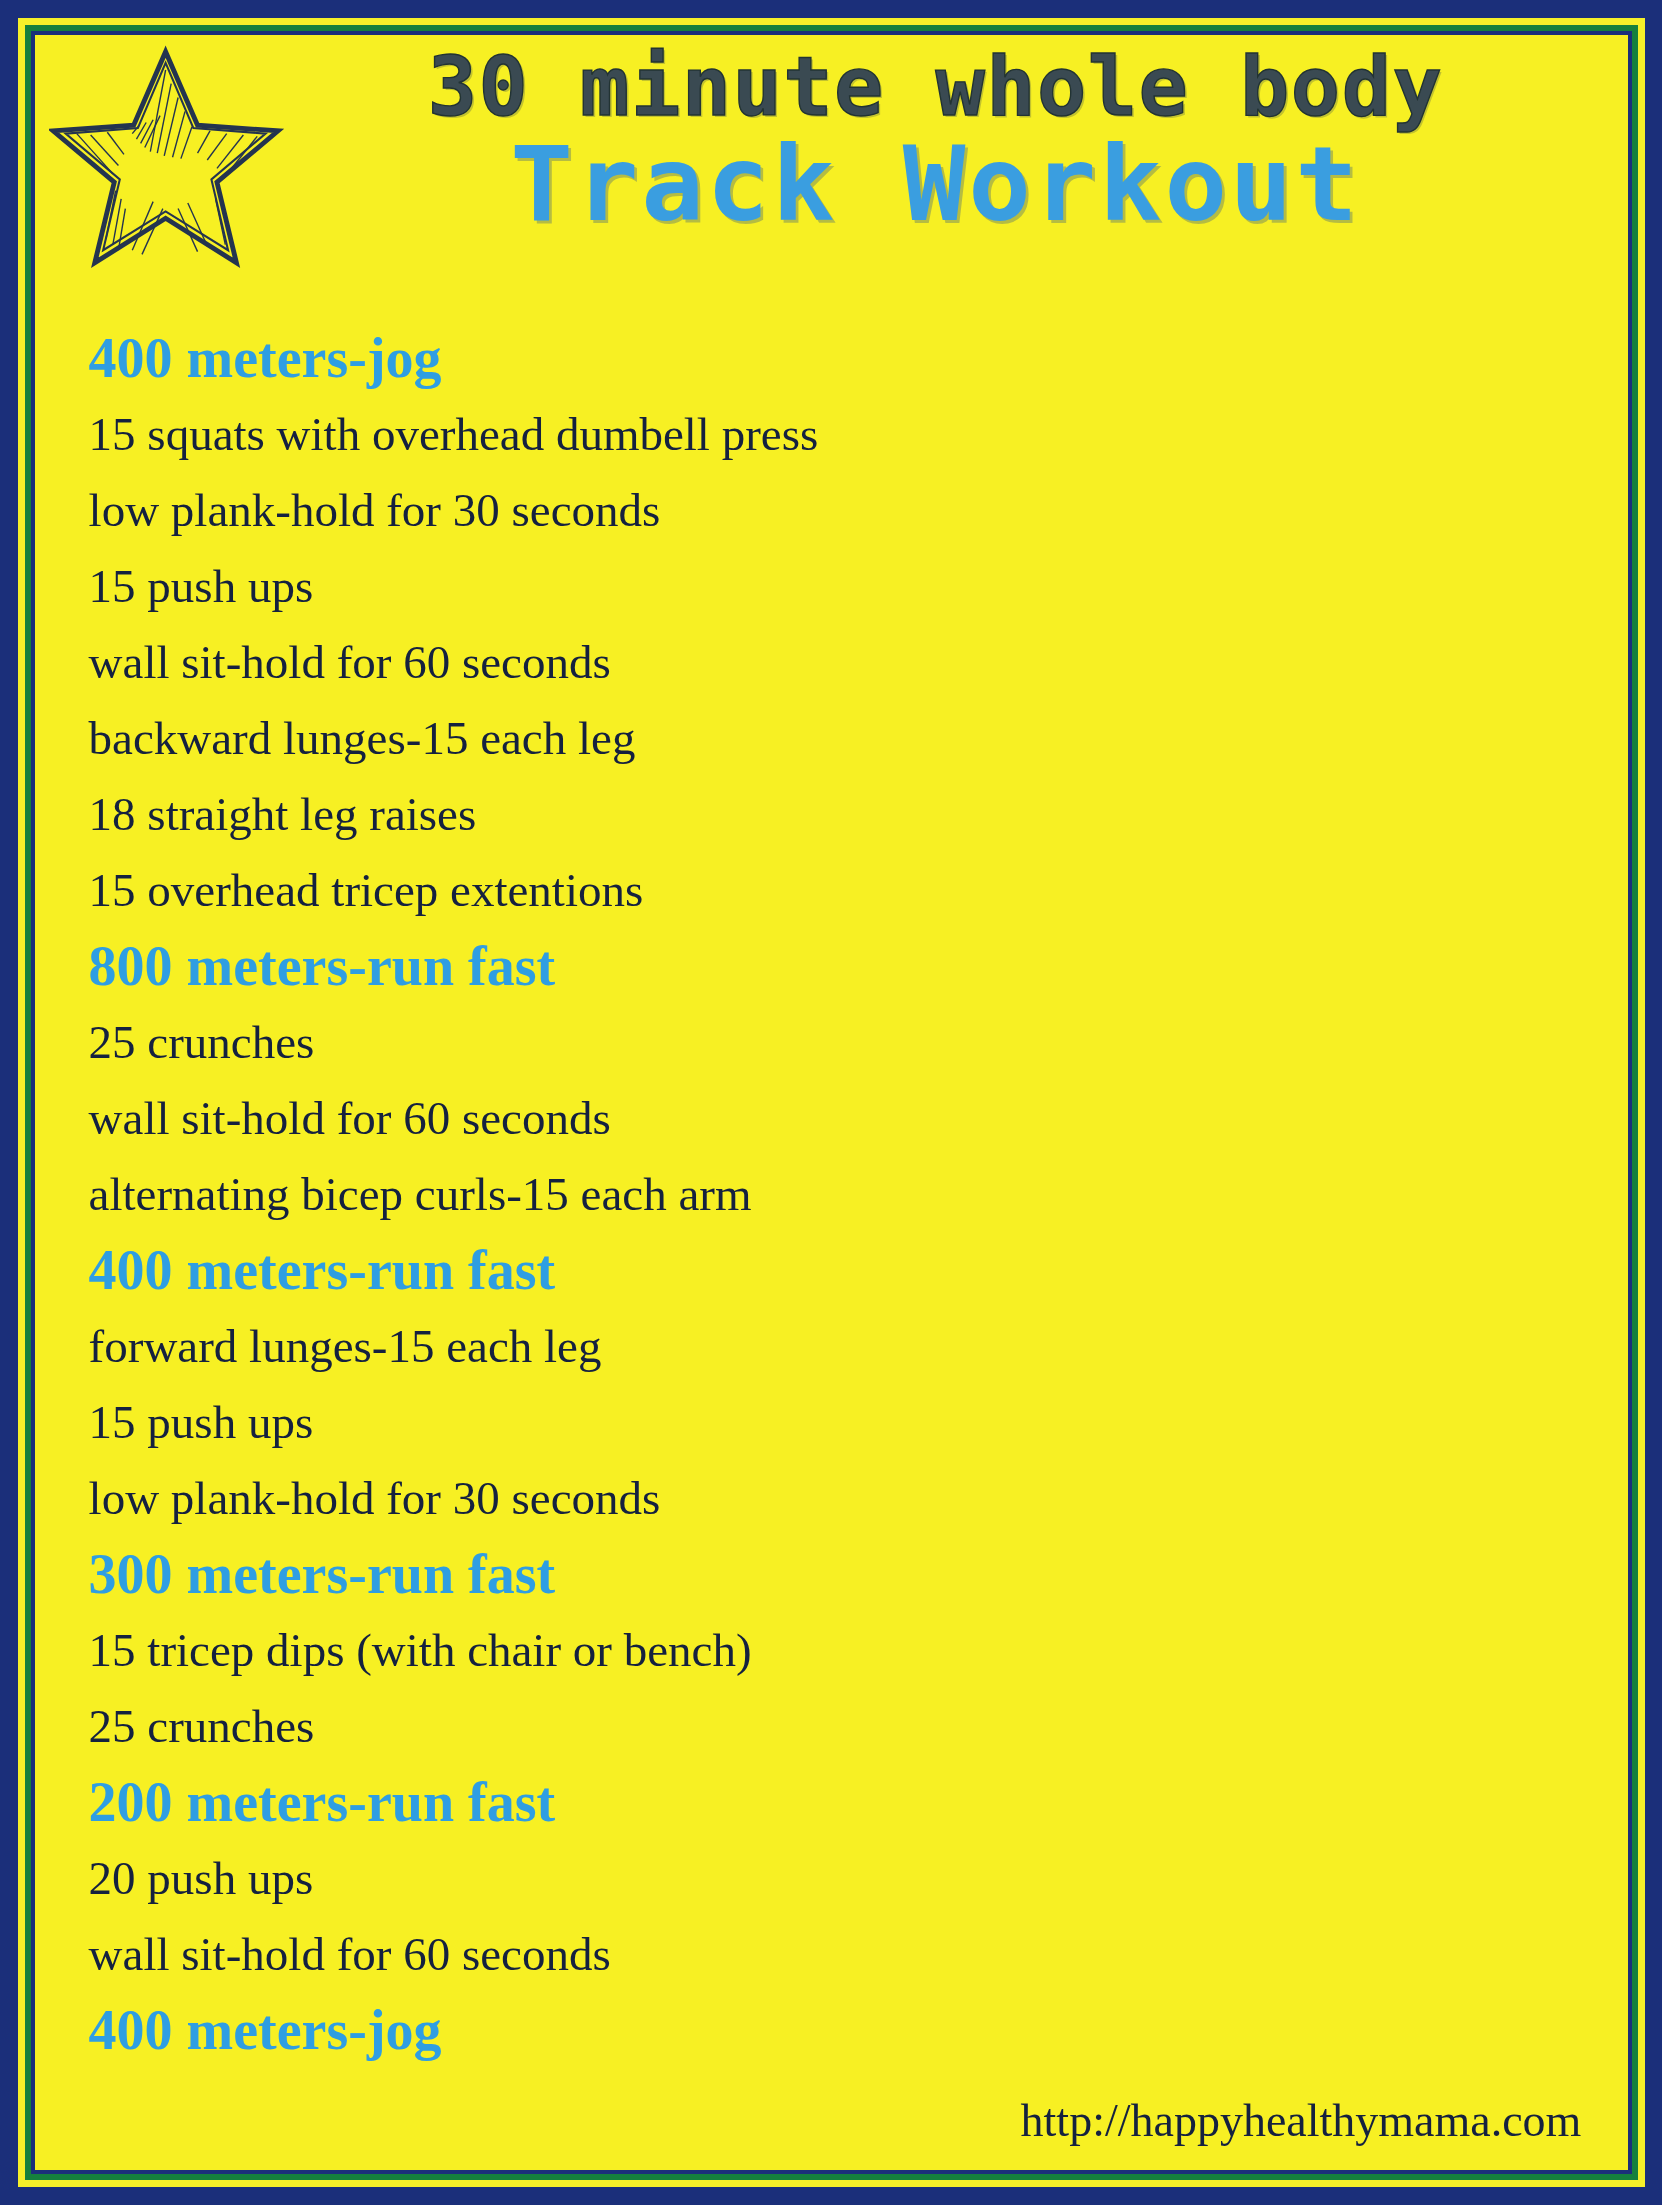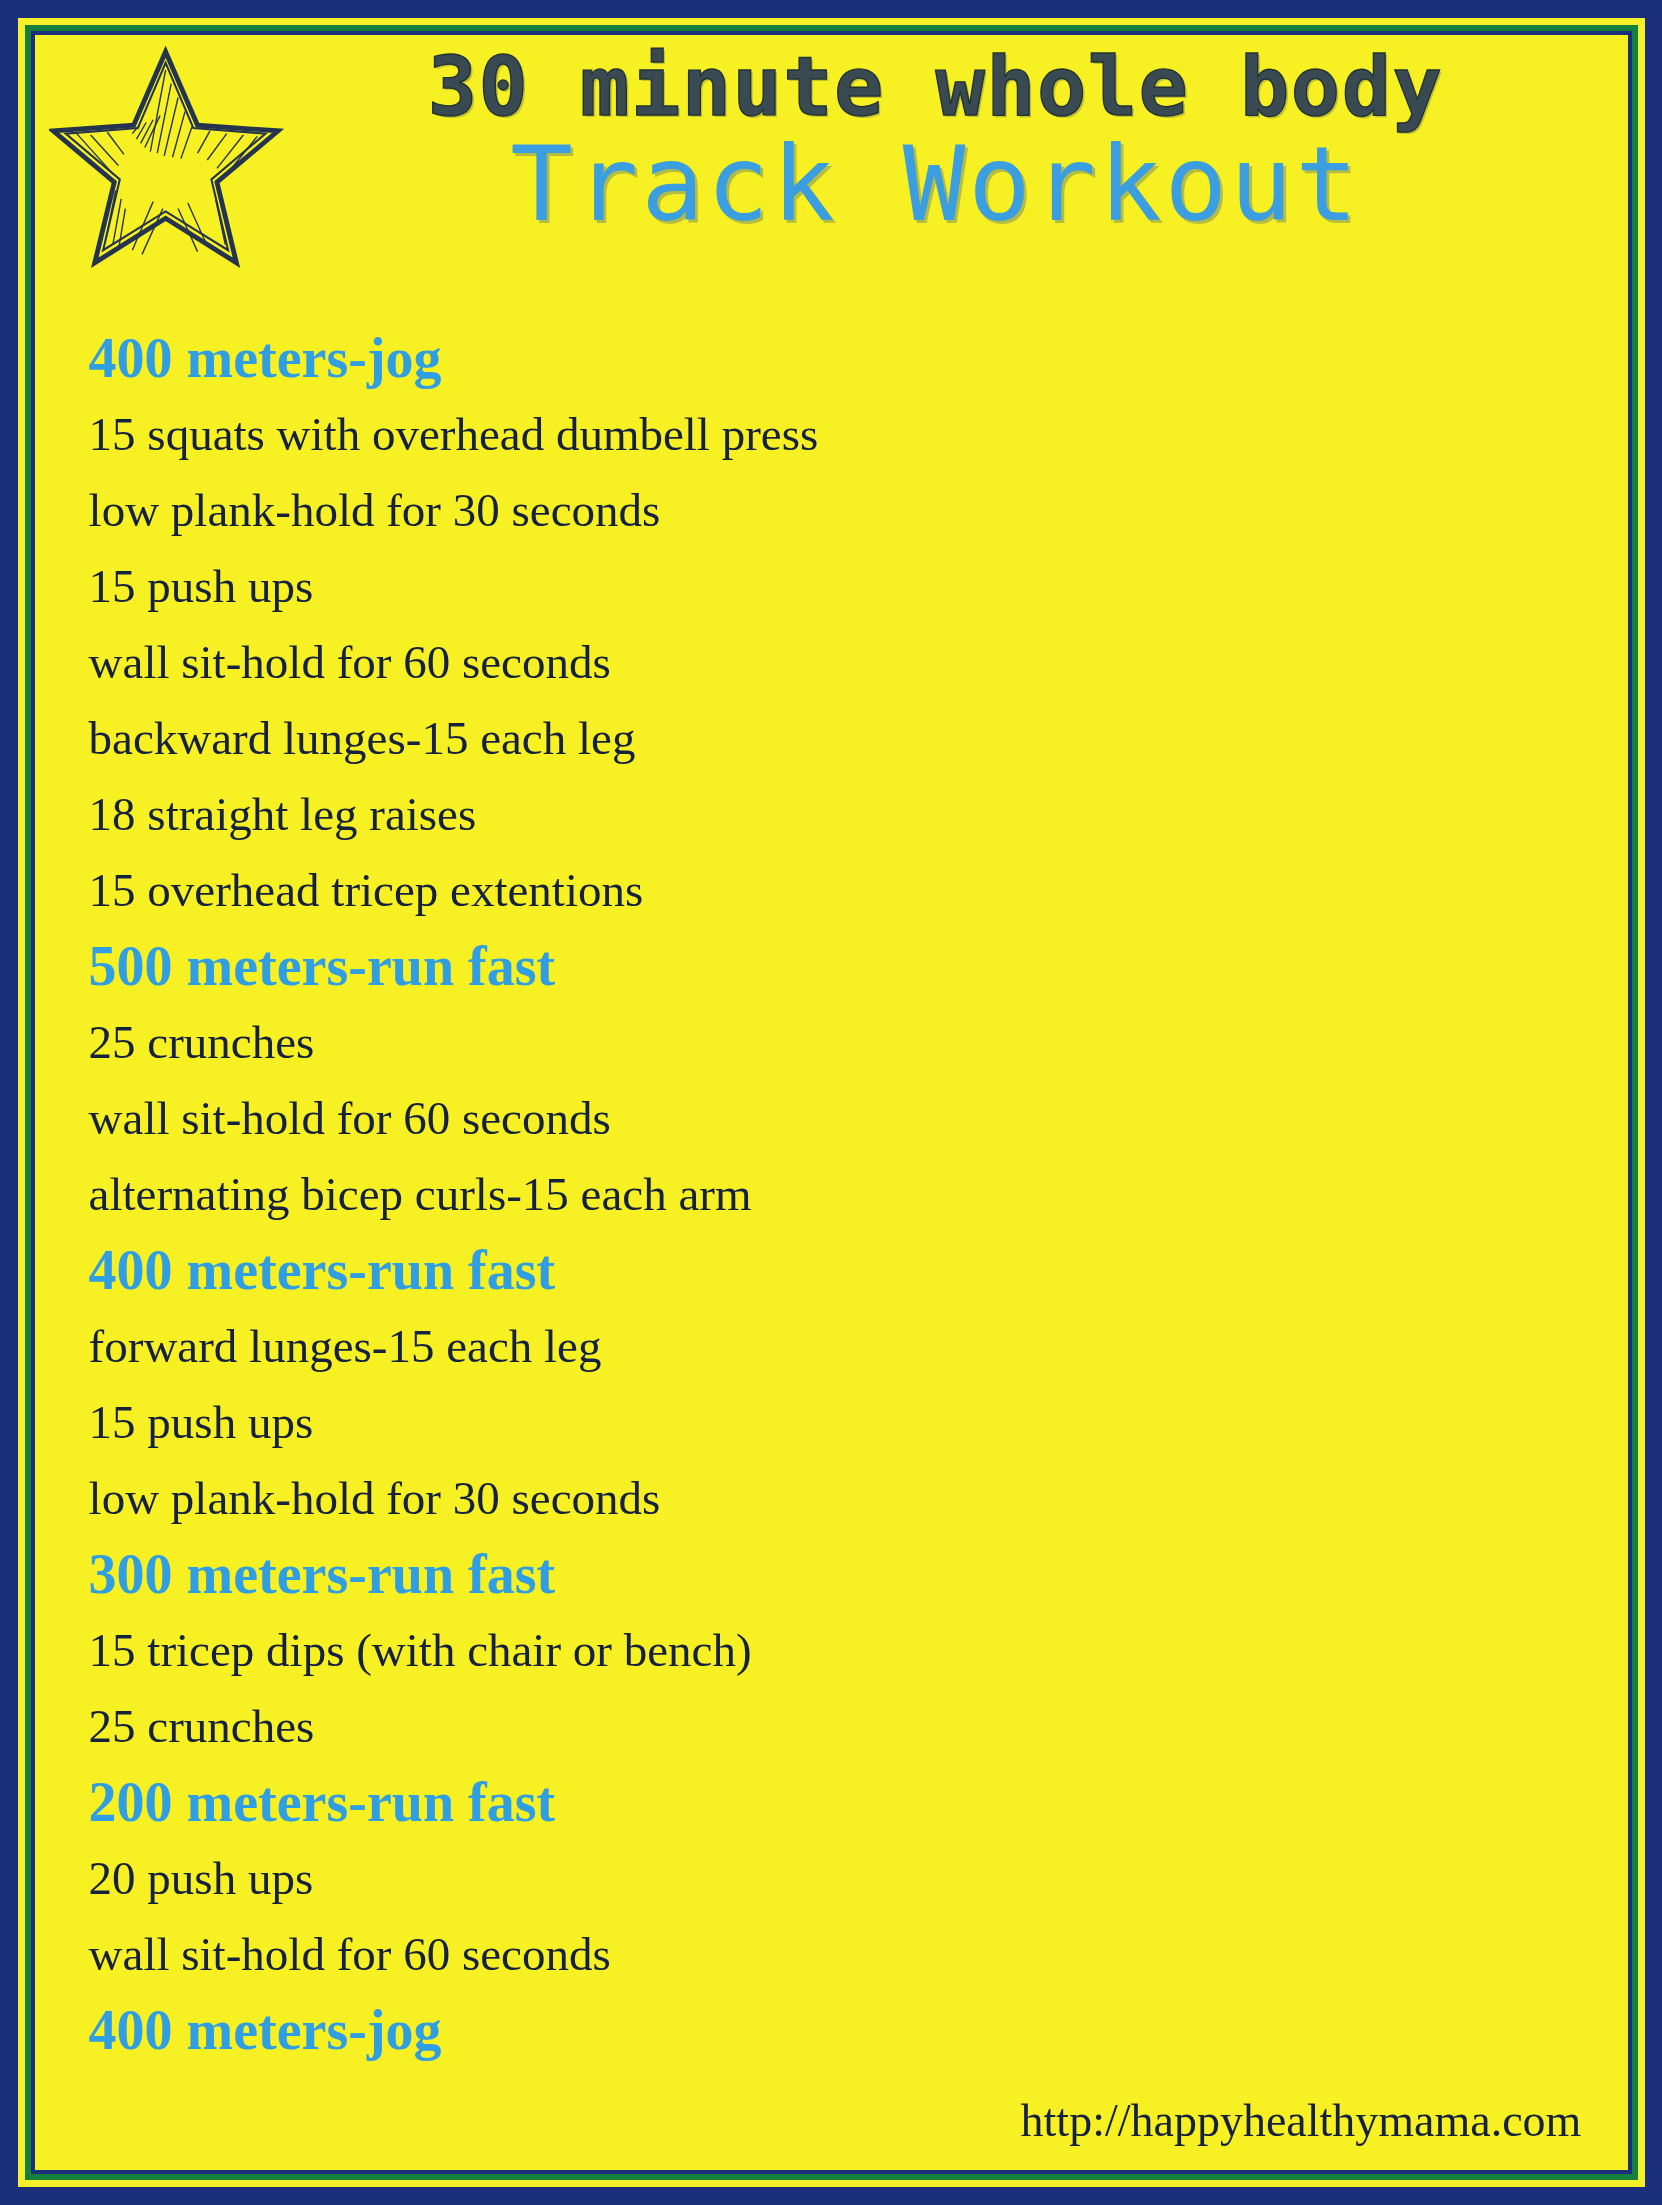--- a/index.html
+++ b/index.html
@@ -66,21 +66,21 @@
     font-size: 82px;
     letter-spacing: 1.4px;
     color: #3a4a52;
     -webkit-text-stroke: 1.4px #233; 
     line-height: 1.05;
     white-space: nowrap;
     text-shadow: 2.1px 2.1px 0 rgba(40,60,80,0.25);
   }
   .title-line2 {
     font-family: "DejaVu Sans Mono", monospace;
-    font-weight: normal;
+    font-weight: bold;
     font-size: 104px;
     letter-spacing: 2.8px;
     color: #3a9ee0;
     line-height: 1.0;
     margin-top: 1.4px;
     white-space: nowrap;
     text-shadow: 2.8px 2.8px 0 rgba(30,70,140,0.30);
   }
 
   
@@ -159,21 +159,21 @@
 
       <div class="list">
         <div class="row distance">400 meters-jog</div>
         <div class="row">15 squats with overhead dumbell press</div>
         <div class="row">low plank-hold for 30 seconds</div>
         <div class="row">15 push ups</div>
         <div class="row">wall sit-hold for 60 seconds</div>
         <div class="row">backward lunges-15 each leg</div>
         <div class="row">18 straight leg raises</div>
         <div class="row">15 overhead tricep extentions</div>
-        <div class="row distance">500 meters-run fast</div>
+        <div class="row distance">800 meters-run fast</div>
         <div class="row">25 crunches</div>
         <div class="row">wall sit-hold for 60 seconds</div>
         <div class="row">alternating bicep curls-15 each arm</div>
         <div class="row distance">400 meters-run fast</div>
         <div class="row">forward lunges-15 each leg</div>
         <div class="row">15 push ups</div>
         <div class="row">low plank-hold for 30 seconds</div>
         <div class="row distance">300 meters-run fast</div>
         <div class="row">15 tricep dips (with chair or bench)</div>
         <div class="row">25 crunches</div>

